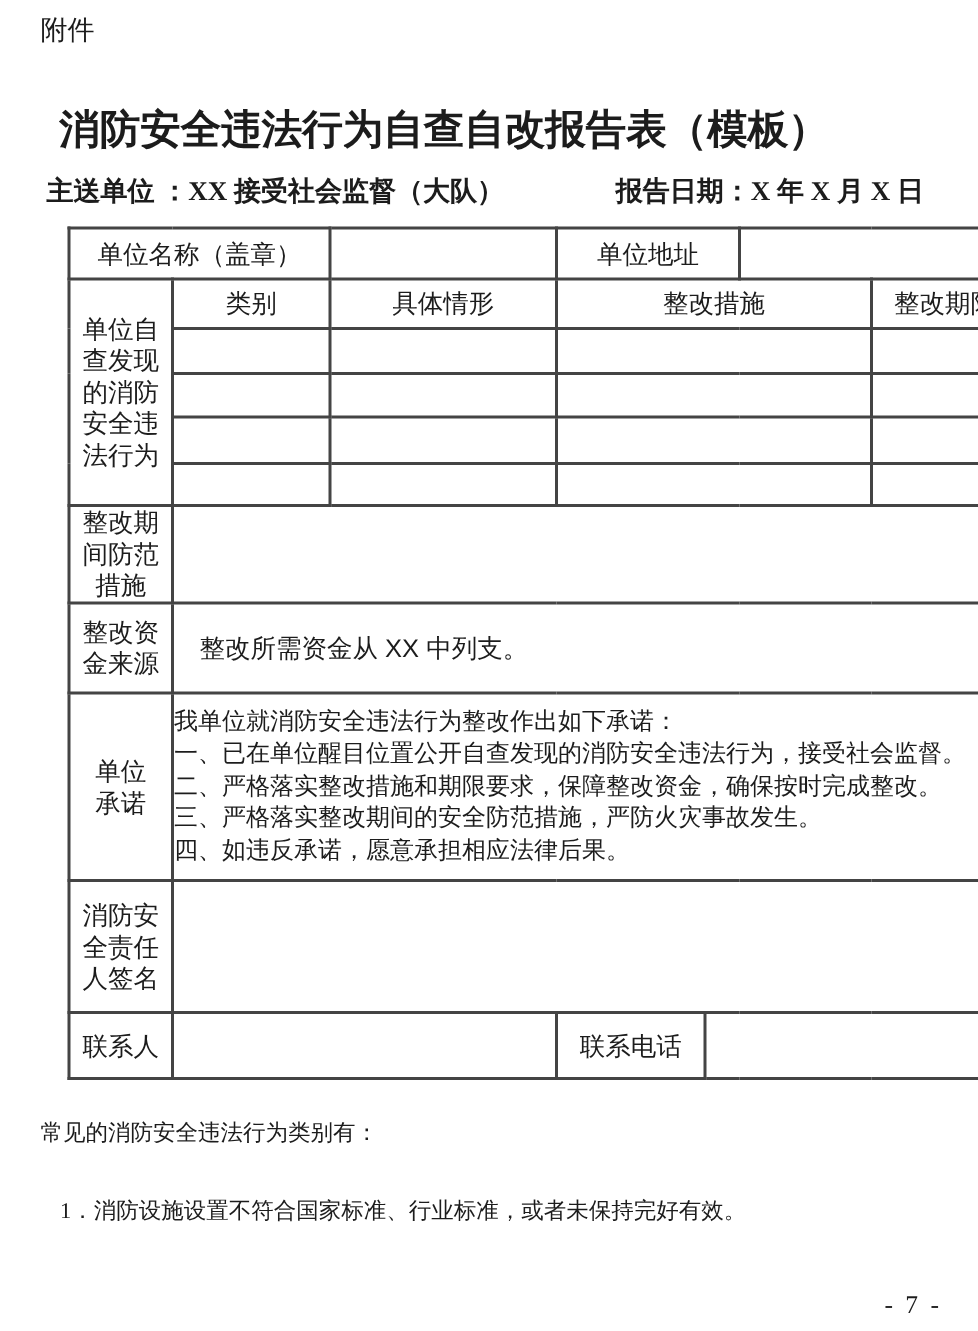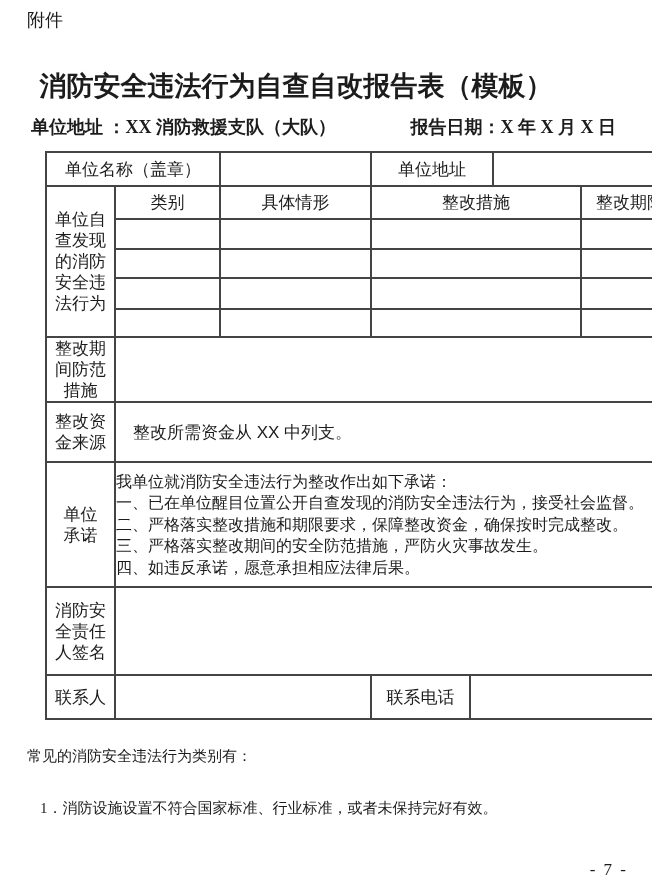--- a/index.html
+++ b/index.html
@@ -66,21 +66,21 @@
 </head>
 <body>
 
 <div class="page">
 
   <div class="attachment">附件</div>
 
   <div class="doc-title">消防安全违法行为自查自改报告表（模板）</div>
 
   <div class="meta-row">
-    <span class="recipient">单位地址 ：XX 消防救援支队（大队）</span>
+    <span class="recipient">主送单位 ：XX 接受社会监督（大队）</span>
     <span class="report-date">报告日期：X 年 X 月 X 日</span>
   </div>
 
   <table class="form">
     <colgroup>
       <col style="width:69px">
         <col style="width:105px">
         <col style="width:151px">
       <col style="width:99px">
         <col style="width:23px">

